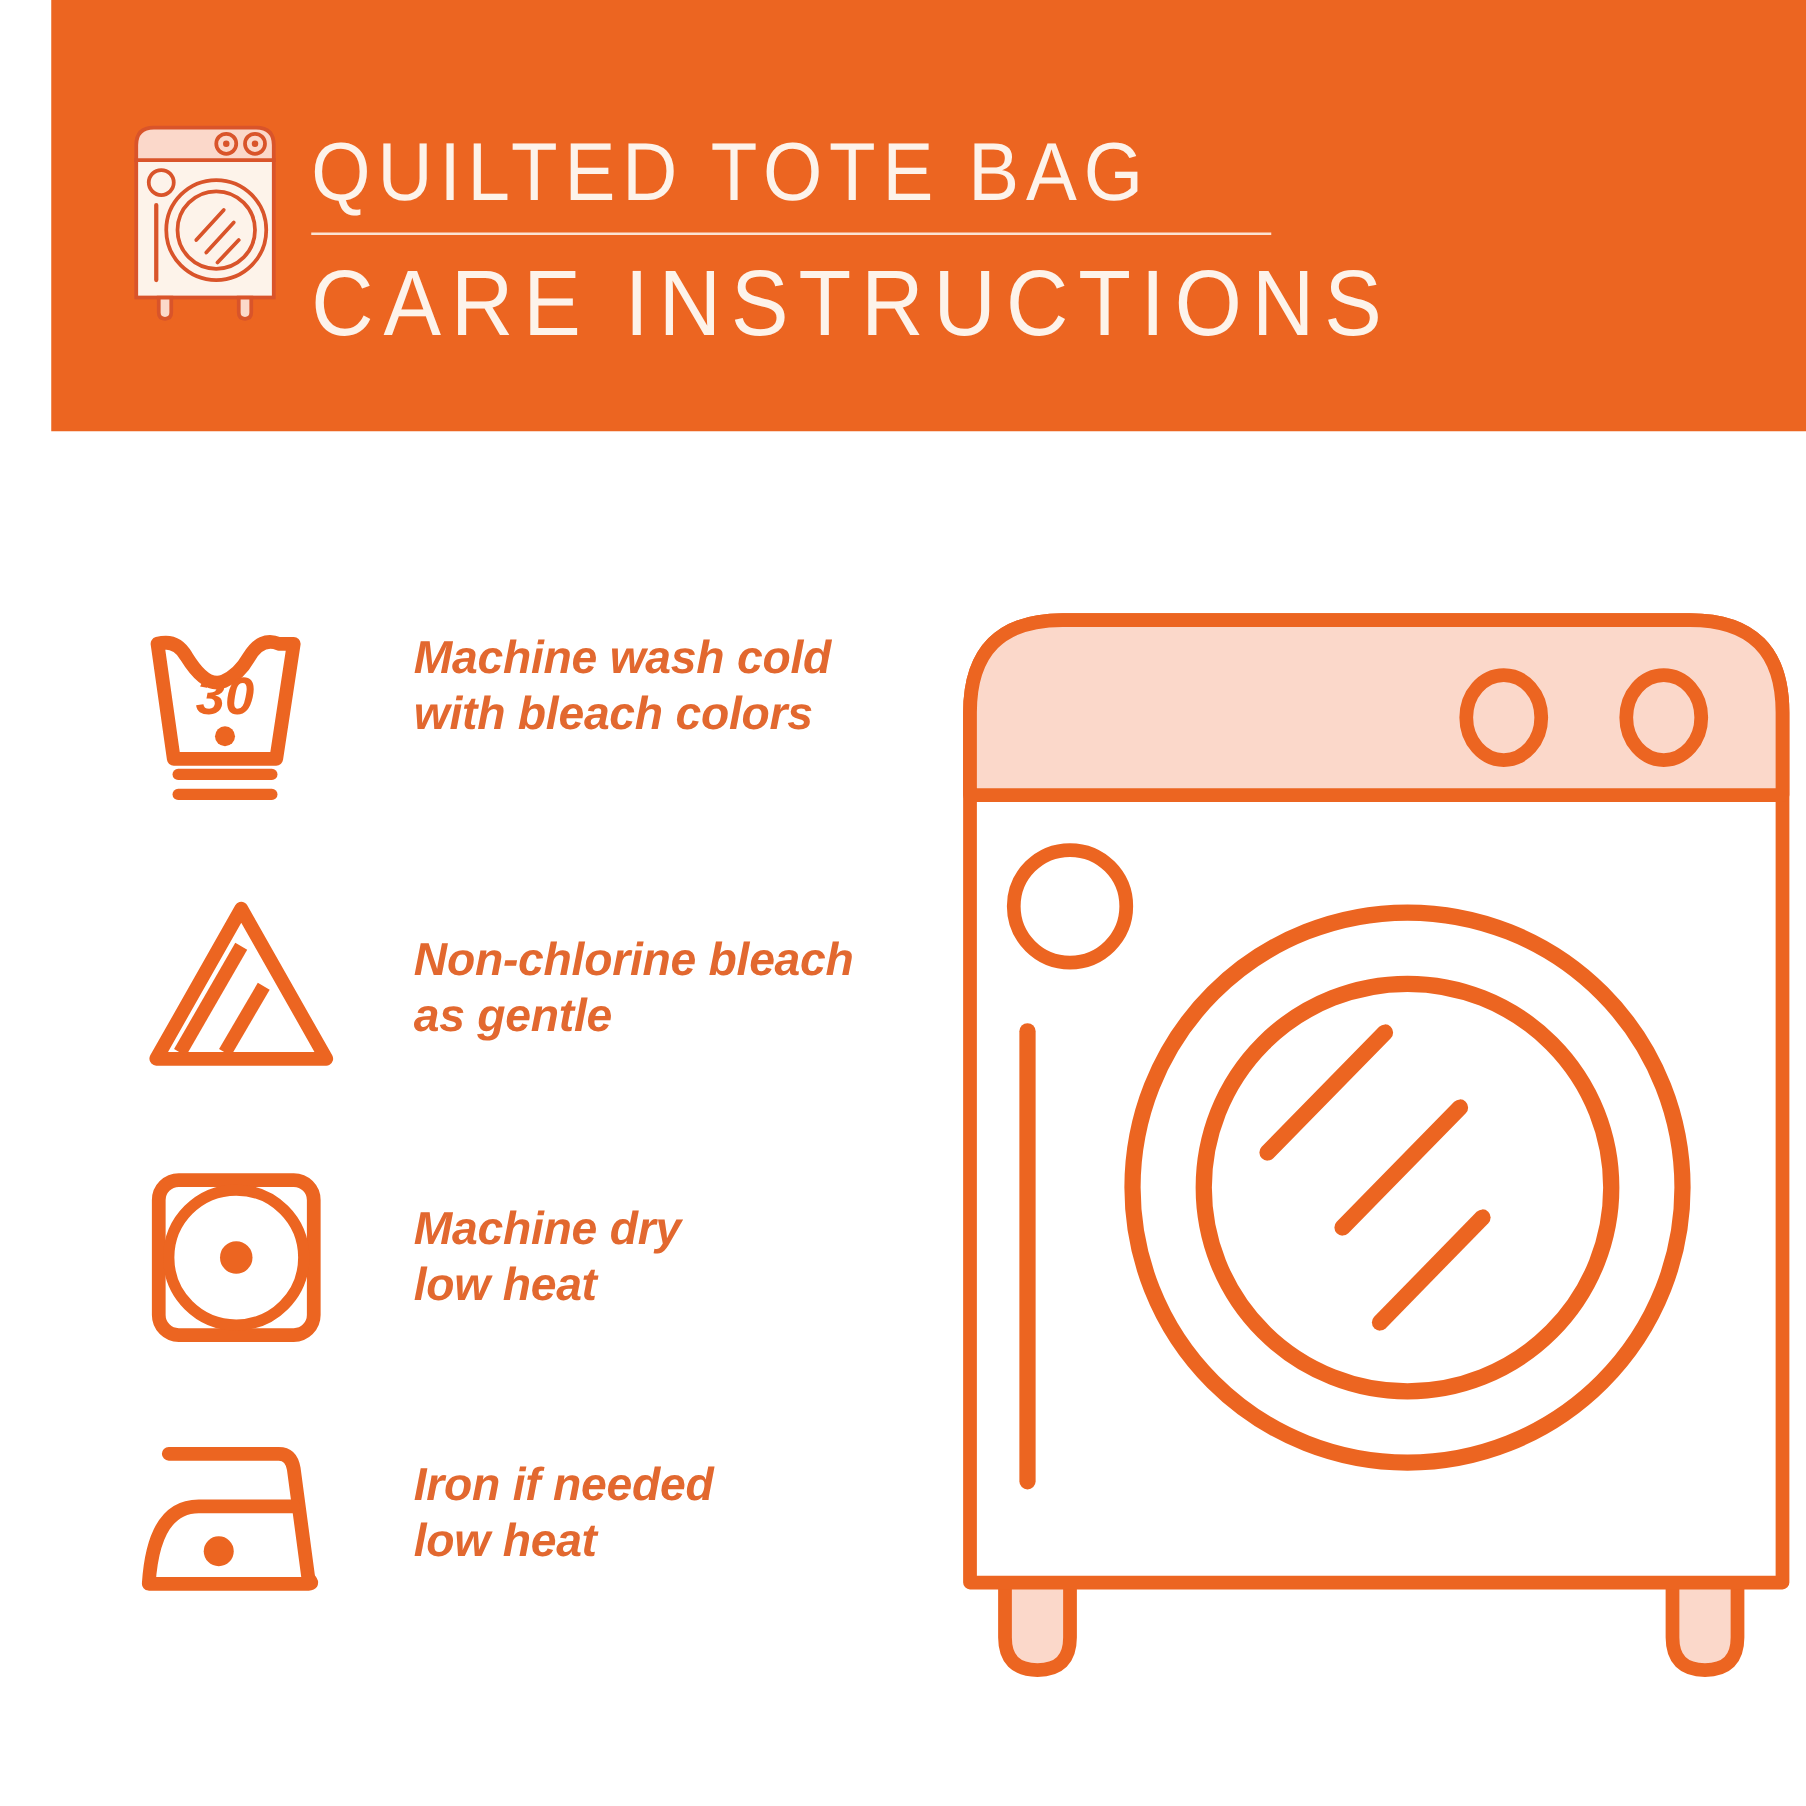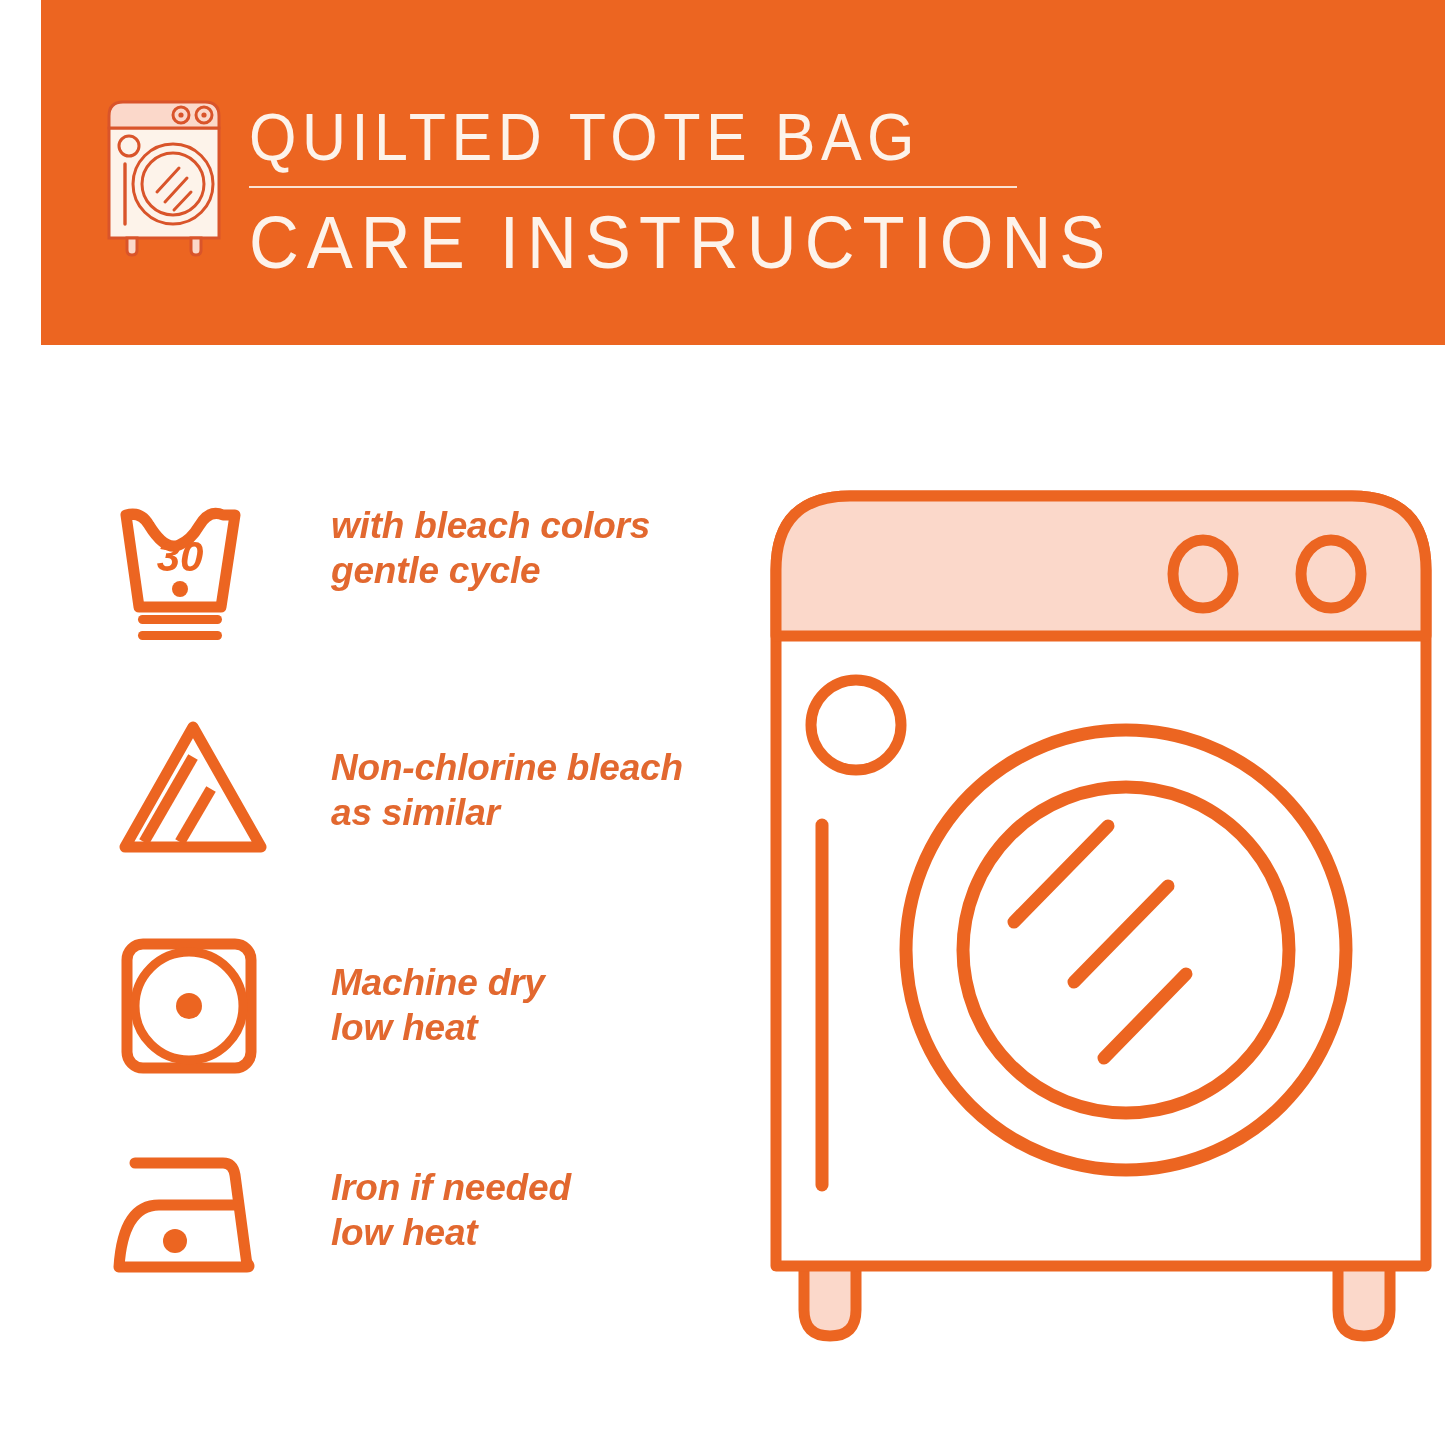--- a/index.html
+++ b/index.html
@@ -127,36 +127,36 @@
 
           <text x="67" y="76" fill="#EC6521" font-family="'Liberation Sans',sans-serif" font-size="42" font-weight="bold" text-anchor="middle">30</text>
 
           <circle cx="67" cy="94" r="8" fill="#EC6521"></circle>
 
           <rect x="25" y="120" width="84" height="9" rx="4.5" fill="#EC6521"></rect>
           <rect x="25" y="136" width="84" height="9" rx="4.5" fill="#EC6521"></rect>
         </svg>
       </div>
       <div class="care-text" style="top:8px;">
+        <div>Machine wash cold</div>
         <div>with bleach colors</div>
-        <div>gentle cycle</div>
       </div>
     </div>
 
     <div class="care-row row2">
       <div class="care-icon">
         <svg width="160" height="160" viewBox="0 0 160 160">
           <path d="M80 12 L148 132 L12 132 Z" fill="none" stroke="#EC6521" stroke-width="11" stroke-linejoin="round"></path>
           <line x1="80" y1="42" x2="31" y2="127" stroke="#EC6521" stroke-width="11" stroke-linecap="butt"></line>
           <line x1="98" y1="74" x2="67" y2="127" stroke="#EC6521" stroke-width="11" stroke-linecap="butt"></line>
         </svg>
       </div>
       <div class="care-text" style="top:30px;">
         <div>Non-chlorine bleach</div>
-        <div>as similar</div>
+        <div>as gentle</div>
       </div>
     </div>
 
     <div class="care-row row3">
       <div class="care-icon">
         <svg width="160" height="160" viewBox="0 0 160 160">
           <rect x="14" y="14" width="124" height="124" rx="16" fill="none" stroke="#EC6521" stroke-width="11"></rect>
           <circle cx="76" cy="76" r="54" fill="none" stroke="#EC6521" stroke-width="9"></circle>
           <circle cx="76" cy="76" r="13" fill="#EC6521"></circle>
         </svg>

